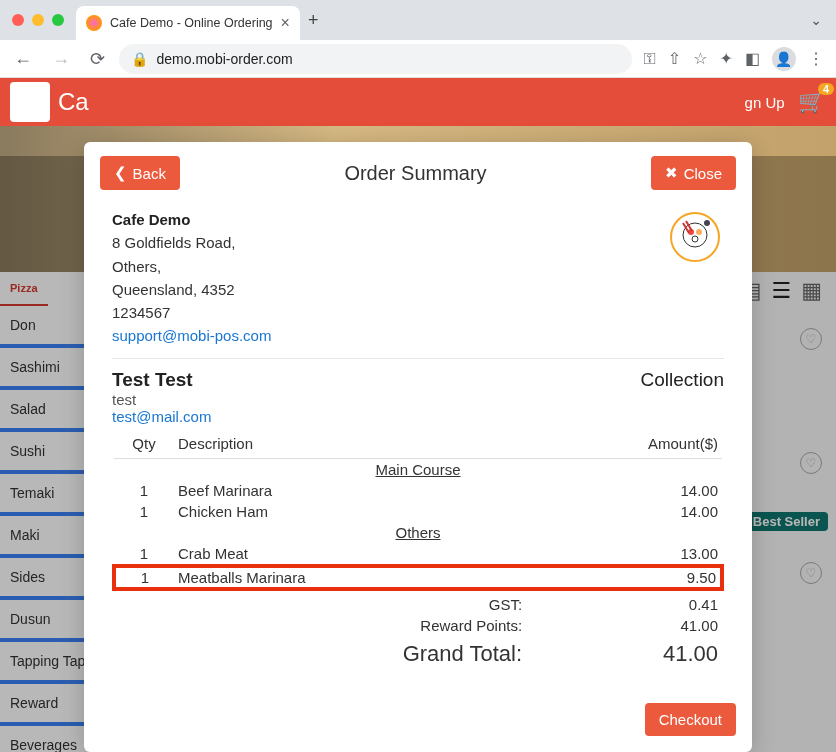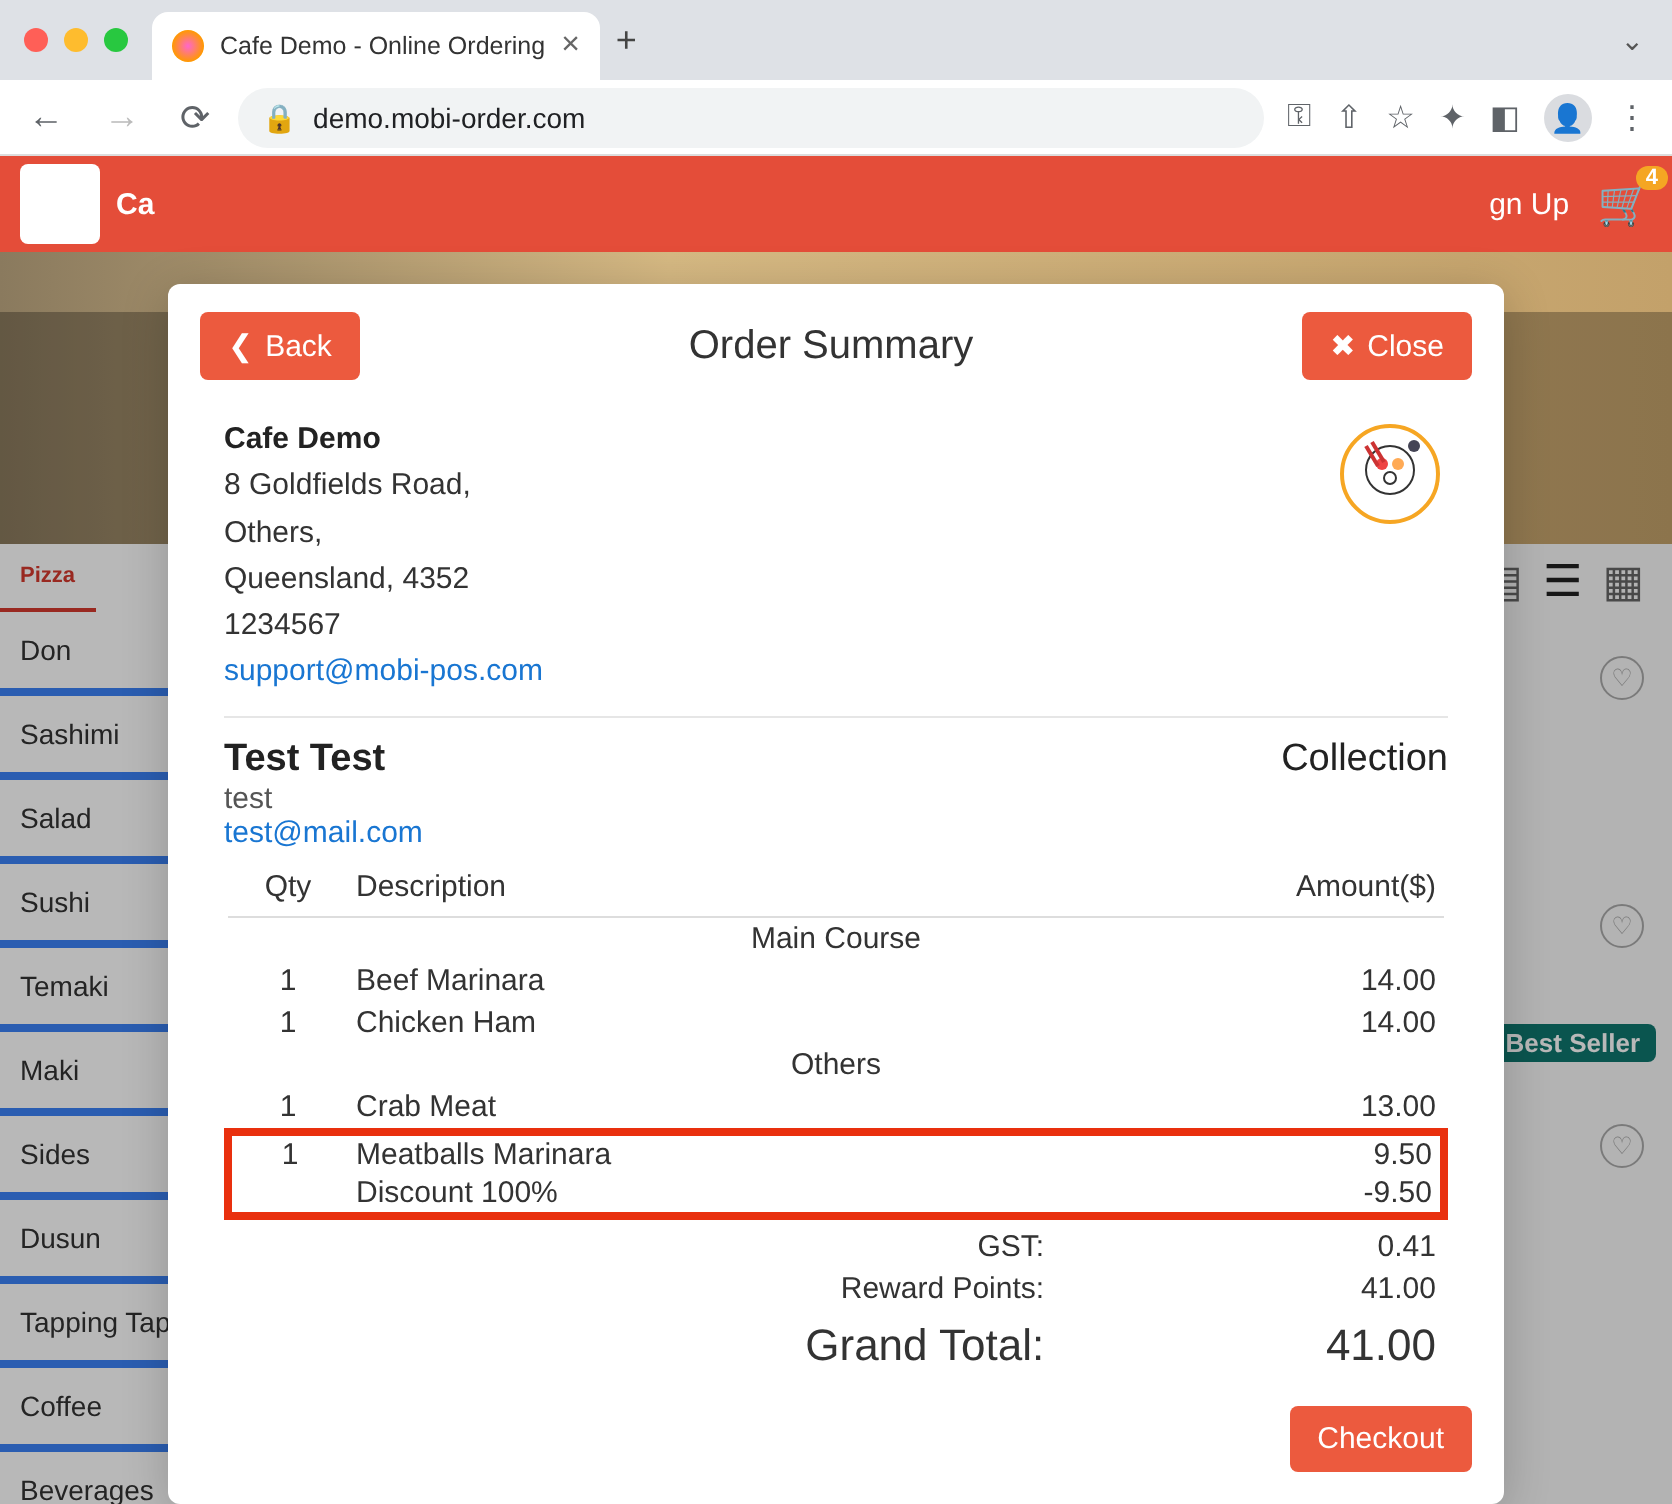--- a/index.html
+++ b/index.html
@@ -22,21 +22,21 @@
     .nav-btn.disabled { color: #bbb; }
     .url-bar { flex: 1; background: #f1f3f4; border-radius: 16px; height: 30px; display: flex; align-items: center; padding: 0 12px; gap: 8px; font-size: 14px; color: #333; }
     .lock { color: #5f6368; }
     .url-text { color: #202124; }
     .right-icons { display: flex; gap: 12px; color: #5f6368; font-size: 16px; align-items: center; padding: 0 4px; }
     .avatar-circle { width: 24px; height: 24px; border-radius: 50%; background: #dadce0; display: flex; align-items: center; justify-content: center; font-size: 14px; }
 
     
     .page-bg { position: relative; height: 674px; background: #efefef; }
     .topnav { height: 48px; background: #e44d39; color: #fff; display: flex; align-items: center; padding: 0 10px; }
-    .brand { display: flex; align-items: center; gap: 8px; font-size: 15px; font-weight: 700; }
+    .brand { display: flex; align-items: center; gap: 8px; font-size: 24px; font-weight: 400; }
     .brand-logo { width: 40px; height: 40px; background: #fff; border-radius: 4px; }
     .nav-right { margin-left: auto; display: flex; gap: 14px; align-items: center; font-size: 15px; }
     .cart { position: relative; font-size: 22px; }
     .cart-badge { position: absolute; top: -6px; right: -8px; background: #f5a623; color: #fff; border-radius: 8px; font-size: 11px; padding: 0 5px; font-weight: bold; }
     .hero { height: 146px; background: linear-gradient(90deg, #8a7a5e 0%, #d6b983 40%, #c3a16a 100%); }
     .content-row { display: flex; }
     .sidebar { width: 120px; background: #fff; }
     .tab-active { color: #d43a2f; font-weight: 600; padding: 10px; font-size: 11px; border-bottom: 2px solid #d43a2f; display: inline-block; }
     .cat-item { padding: 11px 10px; font-size: 14px; color: #333; border-bottom: 4px solid #3b82f6; cursor: pointer; }
     .main-area { flex: 1; background: #f8f8f8; position: relative; }
@@ -61,21 +61,21 @@
     hr.sep { border: none; border-top: 1px solid #e6e6e6; margin: 10px 0; }
     .cust-row { display: flex; align-items: baseline; }
     .cust-name { font-size: 19px; font-weight: 600; color: #222; }
     .cust-sub { color: #555; }
     .collection { margin-left: auto; font-size: 19px; color: #222; }
 
     .tbl { width: 100%; border-collapse: collapse; margin-top: 4px; }
     .tbl th { text-align: left; font-weight: 400; padding: 6px 4px; color: #333; border-bottom: 1px solid #ddd; font-size: 15px; }
     .tbl th.amount, .tbl td.amount { text-align: right; }
     .tbl td { padding: 2px 4px; font-size: 15px; }
-    .section-label { text-align: center; }
+    .section-label { text-align: center; text-decoration: underline; }
     .tbl .qty { text-align: center; width: 60px; }
     .highlight-box { border: 4px solid #e9300e; }
     .highlight-box td { padding: 1px 4px; }
 
     .totals { width: 100%; margin-top: 2px; }
     .totals td { padding: 1px 4px; font-size: 15px; }
     .totals .lbl { text-align: right; width: 68%; }
     .totals .val { text-align: right; }
     .grand td { font-size: 22px; padding-top: 4px; }
 
@@ -137,21 +137,21 @@
       <div id="cats">
           <div class="cat-item">Don</div>
           <div class="cat-item">Sashimi</div>
           <div class="cat-item">Salad</div>
           <div class="cat-item">Sushi</div>
           <div class="cat-item">Temaki</div>
           <div class="cat-item">Maki</div>
           <div class="cat-item">Sides</div>
           <div class="cat-item">Dusun</div>
           <div class="cat-item">Tapping Tapir</div>
-          <div class="cat-item">Coffee</div>
+          <div class="cat-item">Reward</div>
           <div class="cat-item">Beverages</div>
           <div class="cat-item">Sourdough</div>
         </div>
     </div>
     <div class="main-area">
       <div class="view-icons">
         <span>▤</span>
         <span style="color:#222">☰</span>
         <span>▦</span>
       </div>
@@ -246,25 +246,20 @@
                 <td>Crab Meat</td>
                 <td class="amount">13.00</td>
               </tr>
             </tbody>
           <tbody id="tbody3" class="highlight-box">
               <tr>
                 <td class="qty">1</td>
                 <td>Meatballs Marinara</td>
                 <td class="amount">9.50</td>
               </tr>
-              <tr>
-                <td class="qty"></td>
-                <td>Discount 100%</td>
-                <td class="amount">-9.50</td>
-              </tr>
             </tbody>
         </table>
 
         <table class="totals">
           <tbody>
           <tr>
                 <td class="lbl">GST:</td>
                 <td class="val">0.41</td>
               </tr>
           <tr>

